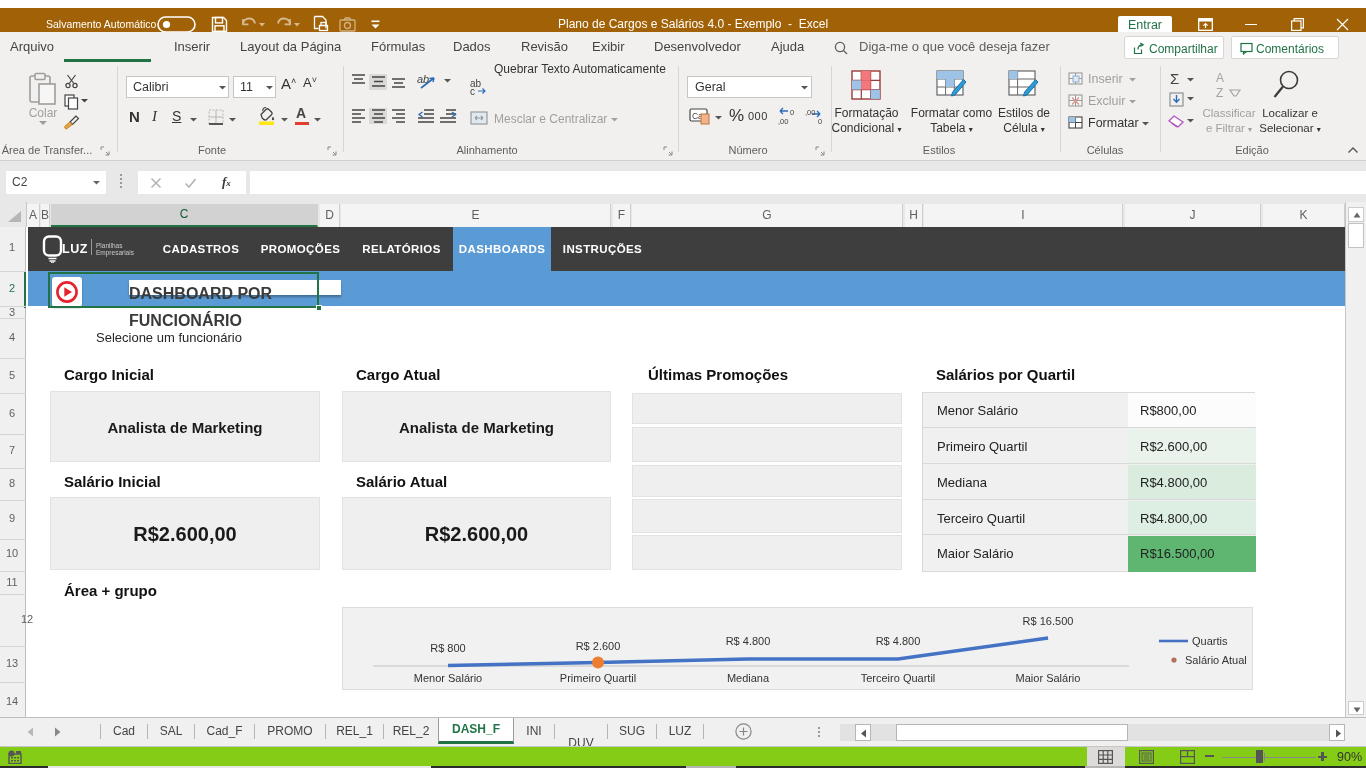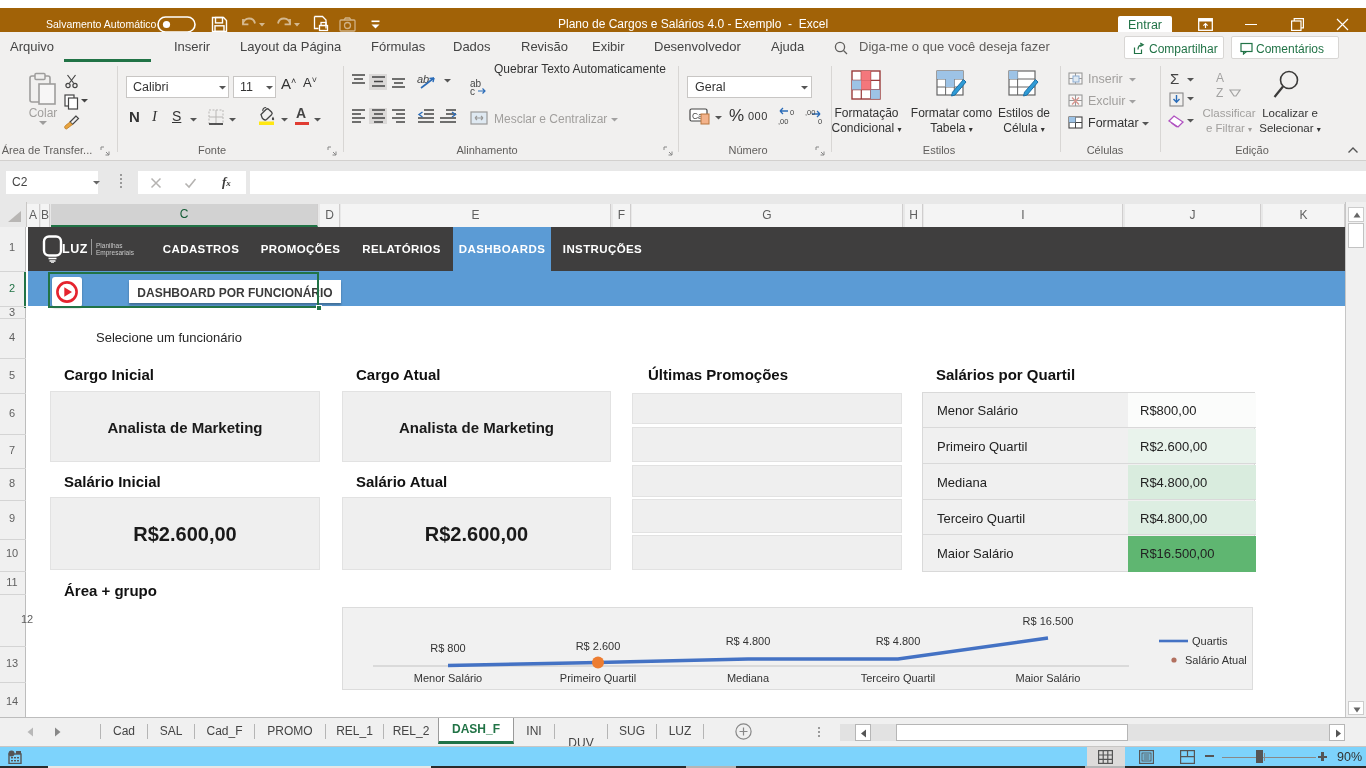--- a/index.html
+++ b/index.html
@@ -21,21 +21,21 @@
 #fbar { left:0; top:161px; width:1366px; height:41px; background:#e8e8e8; }
 
 #colhead { left:0; top:202px; width:1345px; height:25px; background:#e8e8e8; }
 
 #grid { left:0; top:227px; width:1345px; height:490px; background:#fff; }
 #gutter { left:0; top:227px; width:26px; height:490px; background:#f0f0f0; border-right:1px solid #bdbdbd; }
 .rnum { position:absolute; width:24px; text-align:center; font-size:11px; color:#5f5f5f; }
 #vscroll { left:1345px; top:202px; width:21px; height:515px; background:#f0f0f0; border-left:1px solid #c6c6c6; }
 
 #sheetbar { left:0; top:717px; width:1366px; height:29px; background:#f0f0f0; border-top:1px solid #bdbdbd; }
-#statusbar { left:0; top:746px; width:1366px; height:20px; background:#7dd3fc; border-top:1px solid #c8c6c4; }
+#statusbar { left:0; top:746px; width:1366px; height:20px; background:#84cc16; border-top:1px solid #c8c6c4; }
 #tasksliver { left:0; top:766px; width:1366px; height:2px; background:#2b2b2b; }
 .tab { position:absolute; top:1px; height:25px; line-height:25px; font-size:12px; color:#444; text-align:center; }
 .tabsep { position:absolute; top:6px; height:15px; width:1px; background:#b5b5b5; }
 .ch { position:absolute; top:2px; height:23px; line-height:23px; text-align:center; font-size:12px; color:#5f5f5f; background:#f4f4f4; border-right:1px solid #d0cece; }
 .ch.sel { background:#d2d2d2; color:#135c36; border-bottom:2px solid #217346; line-height:21px; }
 .card { position:absolute; background:#efefef; border:1px solid #e2e2e2; text-align:center; color:#1a1a1a; }
 .stitle { position:absolute; font-weight:bold; font-size:15px; color:#111; }
 .qrow { position:absolute; left:0; width:100%; border-bottom:1px solid #d9d9d9; }
 .qlab { position:absolute; left:14px; font-size:13px; color:#222; }
 .navitem { position:absolute; top:0; height:44px; line-height:44px; text-align:center; color:#fff; font-weight:bold; font-size:11.5px; letter-spacing:0.4px; }
@@ -396,21 +396,21 @@
     <circle cx="17" cy="11" r="8.5" fill="none" stroke="#3b3a39" stroke-width="1.6"></circle>
     <path d="M11 17.5 L2.5 28" stroke="#3b3a39" stroke-width="2.2"></path>
   </svg>
   <div class="abs" style="left:1258px; top:44px; width:64px; text-align:center; font-size:11.5px; color:#333; line-height:15px;">Localizar e<br>Selecionar <span style="font-size:8px;">▾</span></div>
   <div class="glabel" style="left:1192px;">Edição</div>
   <svg class="abs" style="left:1347px; top:84px;" width="12" height="8" viewBox="0 0 12 8">
       <path d="M1.5 6.5 L6 2 l4.5 4.5" fill="none" stroke="#555" stroke-width="1.4"></path>
     </svg>
 </div>
 <div class="abs" id="fbar">
-  <div class="abs" style="left:6px; top:10px; width:92px; height:23px; background:#fff;">
+  <div class="abs" style="left:6px; top:10px; width:100px; height:23px; background:#fff;">
     <span style="position:absolute; left:6px; top:4px; font-size:12px; color:#444;">C2</span>
     <svg class="abs" style="left:86px; top:9px;" width="9" height="6" viewBox="0 0 9 6">
         <path d="M1 1 l3.5 3.5 3.5-3.5 z" fill="#666"></path>
       </svg>
   </div>
   <div class="abs" style="left:120px; top:13px; width:2px; height:16px; background:repeating-linear-gradient(#9a9a9a 0 2px, transparent 2px 4px);"></div>
   <div class="abs" style="left:138px; top:10px; width:108px; height:23px; background:#fff;">
     <svg class="abs" style="left:12px; top:6px;" width="12" height="12" viewBox="0 0 12 12">
         <path d="M1.5 1.5 L10.5 10.5 M10.5 1.5 L1.5 10.5" stroke="#b5b3b1" stroke-width="1.5"></path>
       </svg>
@@ -455,21 +455,21 @@
     <div class="navitem" style="left:529px; width:91px;">INSTRUÇÕES</div>
   </div>
 
   <div class="abs" style="left:28px; top:44px; width:1317px; height:35px; background:#5b9bd5;"></div>
   <div class="abs" style="left:52px; top:49.5px; width:30px; height:30.5px; background:#fff; border-radius:3px; box-shadow:0 1px 2px rgba(0,0,0,.35);">
     <svg class="abs" style="left:3px; top:3px;" width="24" height="24" viewBox="0 0 24 24">
       <circle cx="12" cy="12" r="9.6" fill="none" stroke="#e5232e" stroke-width="2.6"></circle>
       <path d="M9.3 7.2 L17 12 L9.3 16.8 z" fill="#e5232e"></path>
     </svg>
   </div>
-  <div class="abs" style="left:129px; top:53px; width:212px; height:23px; background:#fff; box-shadow:0 1.5px 2px rgba(0,0,0,.3); text-align:center; line-height:27px; font-weight:bold; font-size:12px; color:#3a3a3a;">DASHBOARD POR FUNCIONÁRIO</div>
+  <div class="abs" style="left:129px; top:53px; width:212px; height:15px; background:#fff; box-shadow:0 1.5px 2px rgba(0,0,0,.3); line-height:27px; font-weight:bold; font-size:16px; color:#3a3a3a;">DASHBOARD POR FUNCIONÁRIO</div>
 
   <div class="abs" style="left:48px; top:44.5px; width:271px; height:36px; border:2px solid #217346;"></div>
   <div class="abs" style="left:316px; top:78px; width:6px; height:6px; background:#217346; border:1px solid #fff;"></div>
 
   <div class="abs" style="left:96px; top:103px; font-size:13px; color:#262626;">Selecione um funcionário</div>
 
   <div class="stitle" style="left:64px; top:139px;">Cargo Inicial</div>
   <div class="stitle" style="left:356px; top:139px;">Cargo Atual</div>
   <div class="stitle" style="left:648px; top:139px;">Últimas Promoções</div>
   <div class="stitle" style="left:936px; top:139px;">Salários por Quartil</div>

